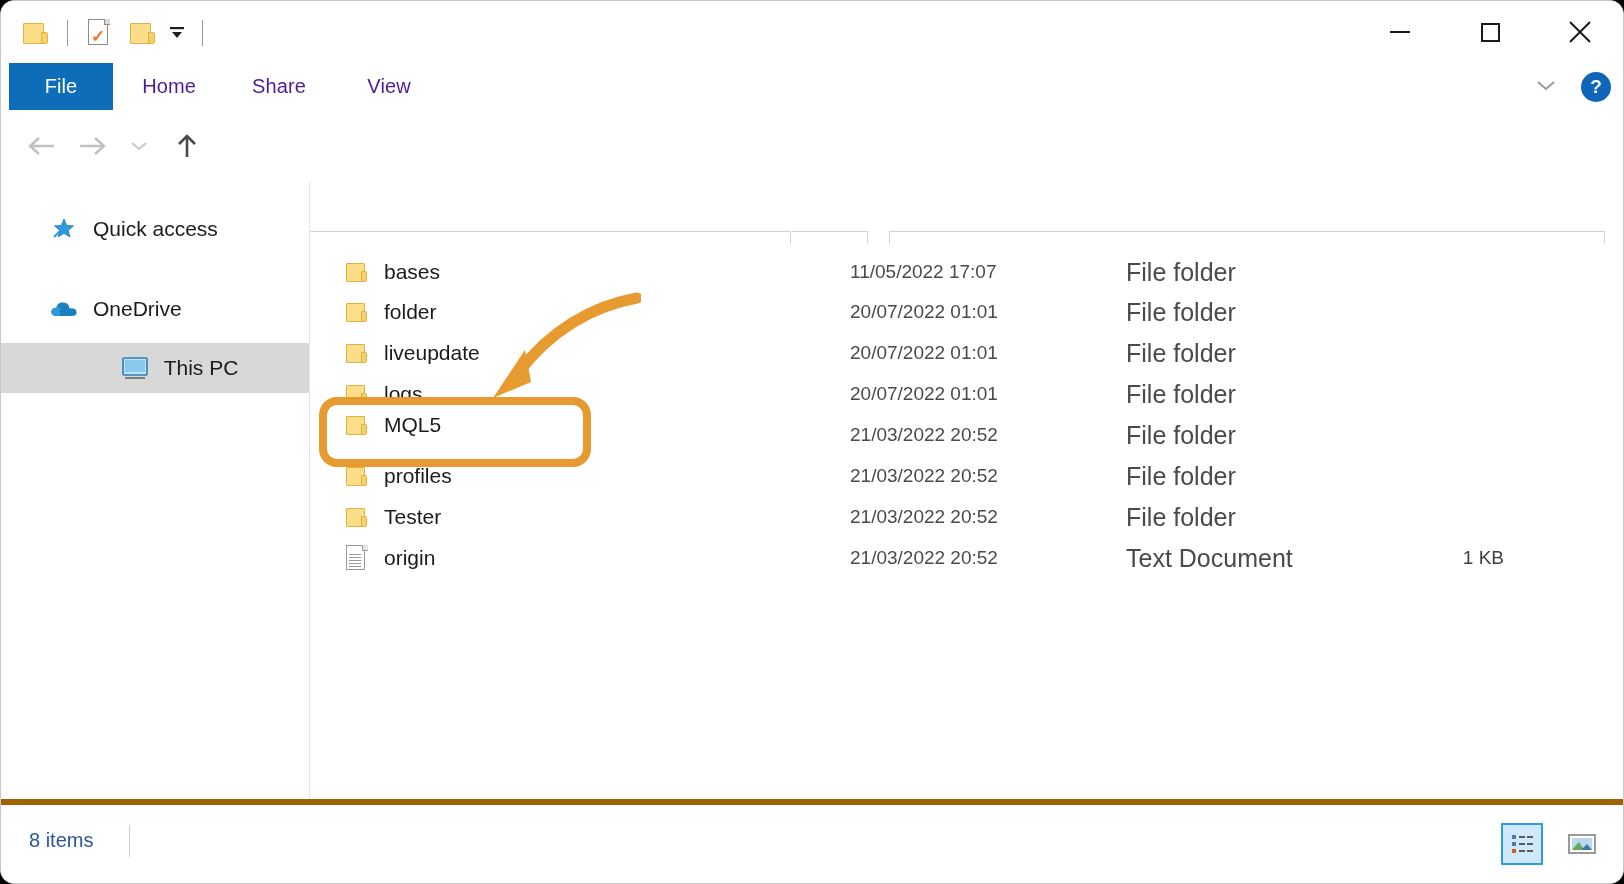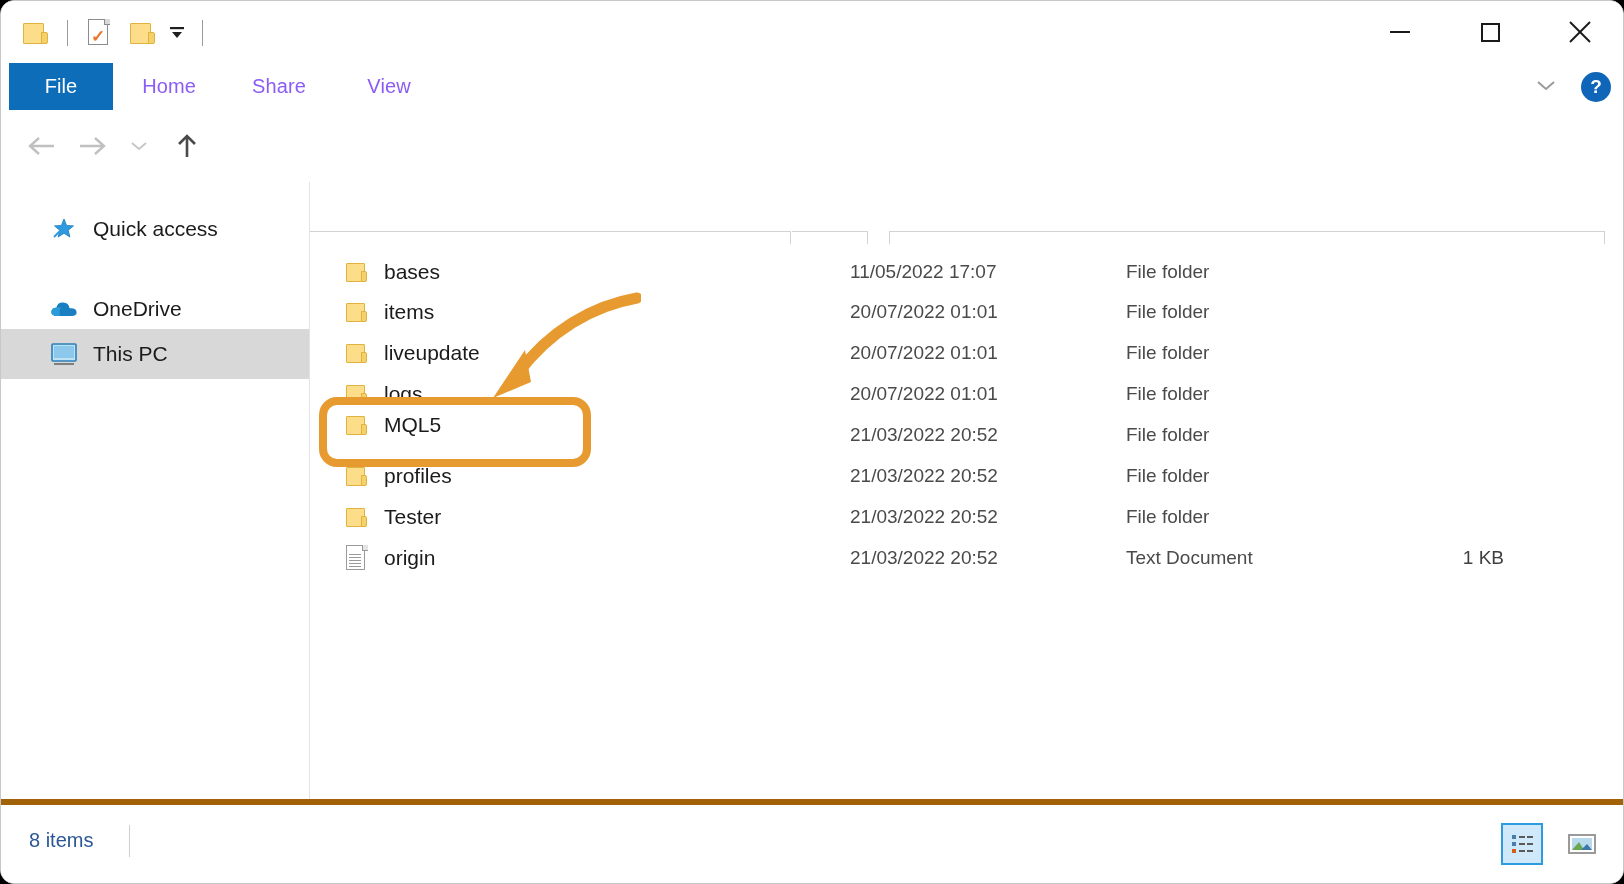--- a/index.html
+++ b/index.html
@@ -151,21 +151,21 @@
     border-bottom: 1px solid #dedede;
   }
   .rtab {
     position: absolute;
     top: 0;
     height: 47px;
     display: flex;
     align-items: center;
     justify-content: center;
     font-size: 20px;
-    color: #8b5cf6;
+    color: #4c1d95;
     letter-spacing: 0.1px;
   }
   .rtab.file {
     left: 8px;
     width: 104px;
     background: #0d6db8;
     color: #ffffff;
     text-align: right;
   }
   .rtab.home   { left: 122px; width: 92px; }
@@ -372,21 +372,21 @@
   .frow .cell-date {
     position: absolute;
     left: 540px;
     font-size: 19px;
     color: #4a4a4a;
     white-space: nowrap;
   }
   .frow .cell-type {
     position: absolute;
     left: 816px;
-    font-size: 19px;
+    font-size: 25px;
     color: #4a4a4a;
     white-space: nowrap;
   }
   .frow .cell-size {
     position: absolute;
     left: 1034px;
     width: 160px;
     text-align: right;
     font-size: 19px;
     color: #404040;
@@ -626,21 +626,21 @@
     </div>
     <div class="side-item" style="top:22px;">
       <span class="ico">
         <svg width="28" height="28" viewBox="0 0 28 28">
           <path d="M14 4 L16.6 10.4 L23.5 10.9 L18.2 15.3 L19.9 22 L14 18.3 L8.1 22 L9.8 15.3 L4.5 10.9 L11.4 10.4 Z" fill="#2f9ae0" stroke="#1d7ab8" stroke-width="0.8"></path>
           <line x1="4" y1="22" x2="10" y2="16" stroke="#2f9ae0" stroke-width="2"></line>
         </svg>
       </span>
       <span>Quick access</span>
     </div>
-    <div class="side-item selected" style="top:147px;">
+    <div class="side-item selected" style="top:161px;justify-content:center;">
       <span class="ico">
         <svg width="30" height="28" viewBox="0 0 30 28">
           <rect x="3" y="4" width="24" height="17" rx="1" fill="#bfe2f7" stroke="#2a7fb8" stroke-width="1.6"></rect>
           <rect x="5" y="6" width="20" height="12" fill="#8cc8ec"></rect>
           <line x1="5" y1="24" x2="25" y2="24" stroke="#6a6a6a" stroke-width="1.6"></line>
         </svg>
       </span>
       <span>This PC</span>
     </div>
   </div>
@@ -660,21 +660,21 @@
       <span class="cell-type">File folder</span>
       <span class="cell-size"></span>
     </div>
 
     <div class="frow" style="top:48px;">
       <span class="cell-name">
         <span class="folder-ico small">
             <span class="body"></span>
             <span class="tab"></span>
           </span>
-        <span>items</span>
+        <span>folder</span>
       </span>
       <span class="cell-date">20/07/2022 01:01</span>
       <span class="cell-type">File folder</span>
       <span class="cell-size"></span>
     </div>
 
     <div class="frow" style="top:89px;">
       <span class="cell-name">
         <span class="folder-ico small">
             <span class="body"></span>

